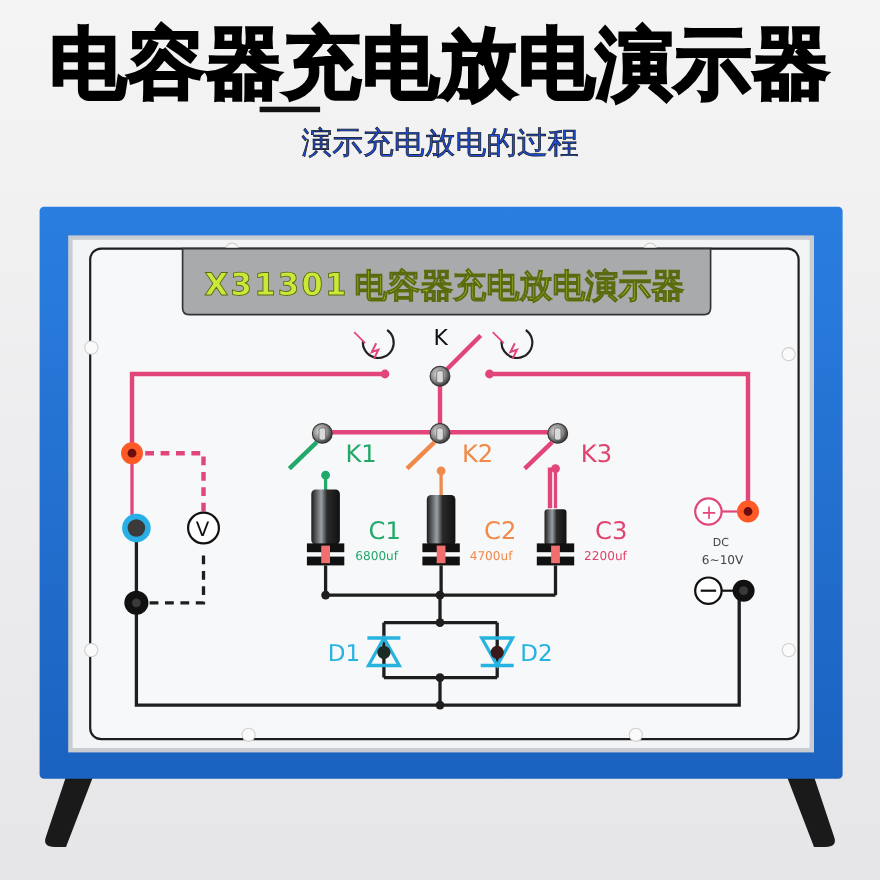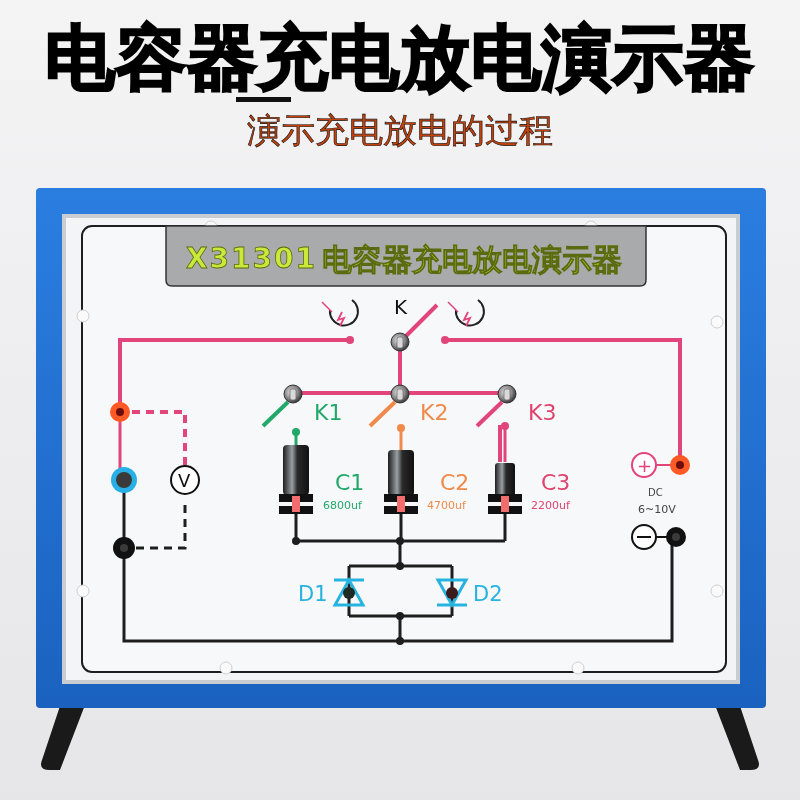--- a/index.html
+++ b/index.html
@@ -1,19 +1,19 @@
 <!DOCTYPE html>
 <html><head>
 <meta charset="utf-8">
 <style>
   html,body{margin:0;padding:0;}
   body{width:800px;height:800px;overflow:hidden;background:linear-gradient(180deg,#f4f4f5 0%,#ececee 60%,#e6e6e8 100%);font-family:"DejaVu Sans","Liberation Sans",sans-serif;position:relative;}
   .headline{position:absolute;left:0;top:18px;width:800px;text-align:center;font-weight:900;font-size:70px;letter-spacing:1px;color:#000;line-height:80px;-webkit-text-stroke:2.5px #000;}
   .underline-bar{position:absolute;left:236px;top:97px;width:55px;height:5px;background:#111;}
-  .subline{position:absolute;left:0;top:108px;width:800px;text-align:center;font-size:34px;color:#c2410c;line-height:44px;-webkit-text-stroke:0.6px #111;}
+  .subline{position:absolute;left:0;top:108px;width:800px;text-align:center;font-size:28px;color:#1d4ed8;line-height:44px;-webkit-text-stroke:0.6px #111;}
   svg{position:absolute;left:0;top:0;}
   .lbl{font-family:"DejaVu Sans","Liberation Sans",sans-serif;}
 </style>
 </head>
 <body>
 
 <div class="headline">电容器充电放电演示器</div>
 <div class="underline-bar"></div>
 <div class="subline">演示充电放电的过程</div>
 

